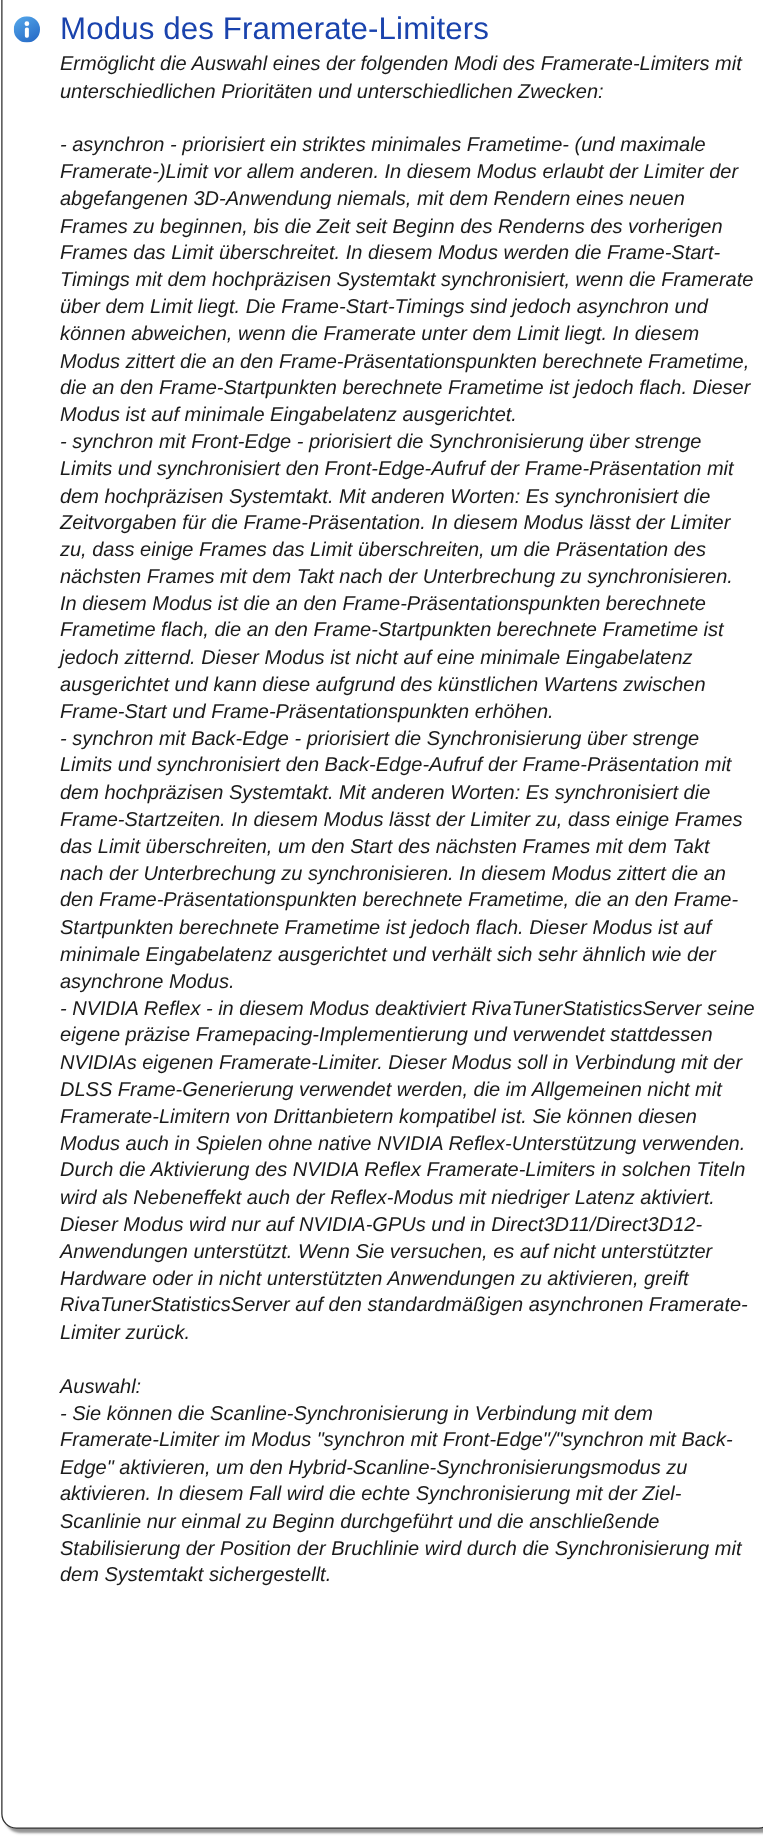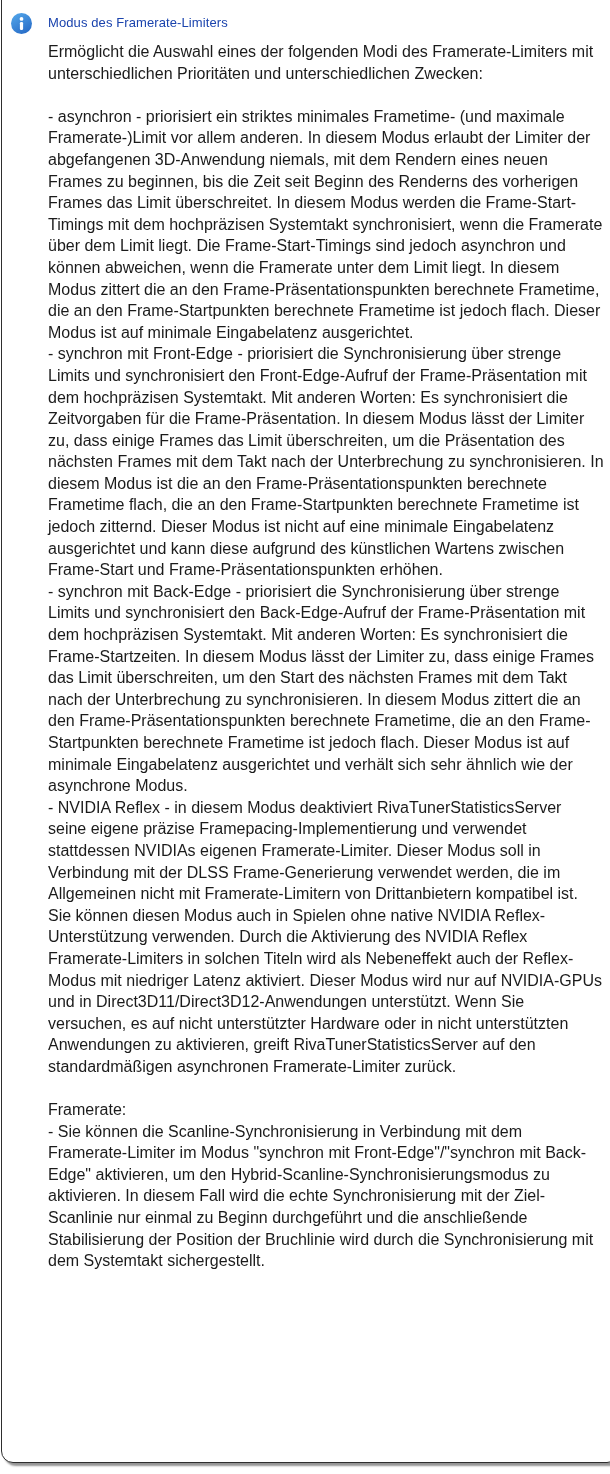--- a/index.html
+++ b/index.html
@@ -30,31 +30,32 @@
     padding-left: 9px;
   }
   .info-icon {
     flex: 0 0 auto;
     width: 21px;
     height: 21px;
     margin-top: 3px;
   }
   .tooltip-title {
     margin: 0 0 0 16px;
-    font-size: 13px;
+    font-size: 25px;
     line-height: 26px;
     font-weight: 400;
     color: #1a43ad;
     letter-spacing: 0.1px;
   }
   .tooltip-body {
     margin: 5px 14px 0 46px;
     font-size: 16px;
     line-height: 21.6px;
     color: #1b1b1b;
+    font-style: italic;
   }
   .tooltip-body p {
     margin: 0;
   }
   .tooltip-body p.gap {
     margin-top: 21.6px;
   }
 </style>
 </head>
 <body>
@@ -76,16 +77,16 @@
     </span>
     <h1 class="tooltip-title">Modus des Framerate-Limiters</h1>
   </div>
 
   <div class="tooltip-body">
     <p>Ermöglicht die Auswahl eines der folgenden Modi des Framerate-Limiters mit unterschiedlichen Prioritäten und unterschiedlichen Zwecken:</p>
     <p class="gap">- asynchron - priorisiert ein striktes minimales Frametime- (und maximale Framerate-)Limit vor allem anderen. In diesem Modus erlaubt der Limiter der abgefangenen 3D-Anwendung niemals, mit dem Rendern eines neuen Frames zu beginnen, bis die Zeit seit Beginn des Renderns des vorherigen Frames das Limit überschreitet. In diesem Modus werden die Frame-Start-Timings mit dem hochpräzisen Systemtakt synchronisiert, wenn die Framerate über dem Limit liegt. Die Frame-Start-Timings sind jedoch asynchron und können abweichen, wenn die Framerate unter dem Limit liegt. In diesem Modus zittert die an den Frame-Präsentationspunkten berechnete Frametime, die an den Frame-Startpunkten berechnete Frametime ist jedoch flach. Dieser Modus ist auf minimale Eingabelatenz ausgerichtet.</p>
     <p>- synchron mit Front-Edge - priorisiert die Synchronisierung über strenge Limits und synchronisiert den Front-Edge-Aufruf der Frame-Präsentation mit dem hochpräzisen Systemtakt. Mit anderen Worten: Es synchronisiert die Zeitvorgaben für die Frame-Präsentation. In diesem Modus lässt der Limiter zu, dass einige Frames das Limit überschreiten, um die Präsentation des nächsten Frames mit dem Takt nach der Unterbrechung zu synchronisieren. In diesem Modus ist die an den Frame-Präsentationspunkten berechnete Frametime flach, die an den Frame-Startpunkten berechnete Frametime ist jedoch zitternd. Dieser Modus ist nicht auf eine minimale Eingabelatenz ausgerichtet und kann diese aufgrund des künstlichen Wartens zwischen Frame-Start und Frame-Präsentationspunkten erhöhen.</p>
     <p>- synchron mit Back-Edge - priorisiert die Synchronisierung über strenge Limits und synchronisiert den Back-Edge-Aufruf der Frame-Präsentation mit dem hochpräzisen Systemtakt. Mit anderen Worten: Es synchronisiert die Frame-Startzeiten. In diesem Modus lässt der Limiter zu, dass einige Frames das Limit überschreiten, um den Start des nächsten Frames mit dem Takt nach der Unterbrechung zu synchronisieren. In diesem Modus zittert die an den Frame-Präsentationspunkten berechnete Frametime, die an den Frame-Startpunkten berechnete Frametime ist jedoch flach. Dieser Modus ist auf minimale Eingabelatenz ausgerichtet und verhält sich sehr ähnlich wie der asynchrone Modus.</p>
     <p>- NVIDIA Reflex - in diesem Modus deaktiviert RivaTunerStatisticsServer seine eigene präzise Framepacing-Implementierung und verwendet stattdessen NVIDIAs eigenen Framerate-Limiter. Dieser Modus soll in Verbindung mit der DLSS Frame-Generierung verwendet werden, die im Allgemeinen nicht mit Framerate-Limitern von Drittanbietern kompatibel ist. Sie können diesen Modus auch in Spielen ohne native NVIDIA Reflex-Unterstützung verwenden. Durch die Aktivierung des NVIDIA Reflex Framerate-Limiters in solchen Titeln wird als Nebeneffekt auch der Reflex-Modus mit niedriger Latenz aktiviert. Dieser Modus wird nur auf NVIDIA-GPUs und in Direct3D11/Direct3D12-Anwendungen unterstützt. Wenn Sie versuchen, es auf nicht unterstützter Hardware oder in nicht unterstützten Anwendungen zu aktivieren, greift RivaTunerStatisticsServer auf den standardmäßigen asynchronen Framerate-Limiter zurück.</p>
-    <p class="gap">Framerate:</p>
+    <p class="gap">Auswahl:</p>
     <p>- Sie können die Scanline-Synchronisierung in Verbindung mit dem Framerate-Limiter im Modus "synchron mit Front-Edge"/"synchron mit Back-Edge" aktivieren, um den Hybrid-Scanline-Synchronisierungsmodus zu aktivieren. In diesem Fall wird die echte Synchronisierung mit der Ziel-Scanlinie nur einmal zu Beginn durchgeführt und die anschließende Stabilisierung der Position der Bruchlinie wird durch die Synchronisierung mit dem Systemtakt sichergestellt.</p>
   </div>
 </div>
 
 </body></html>

